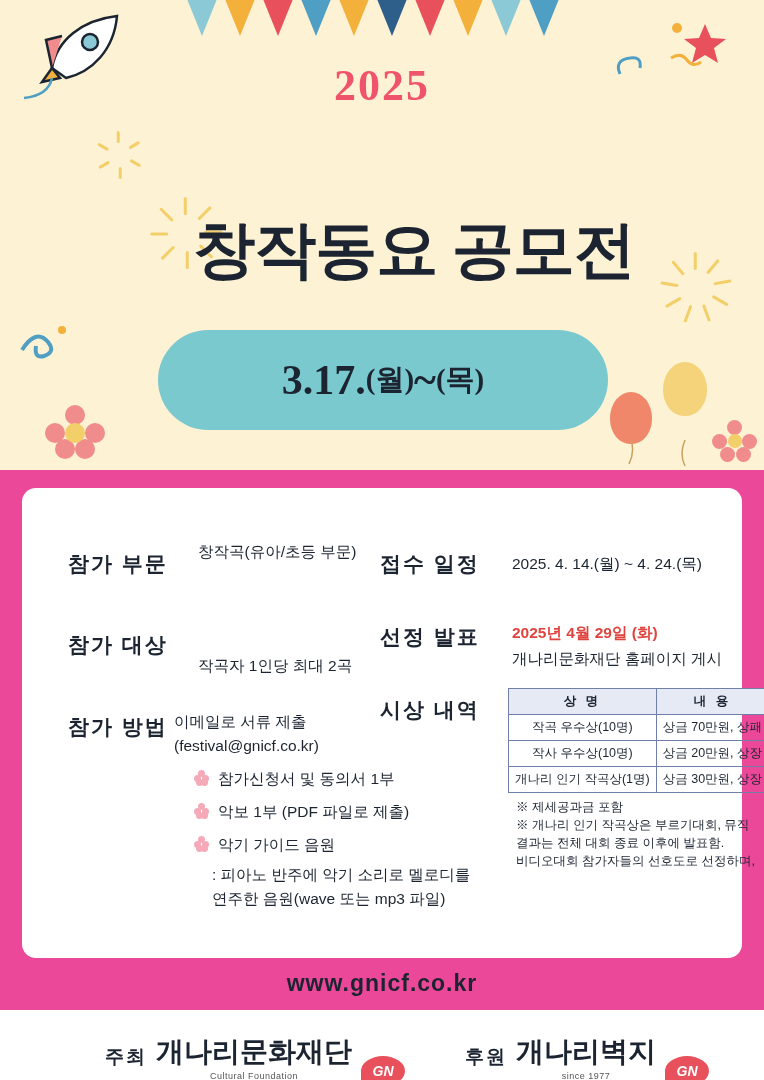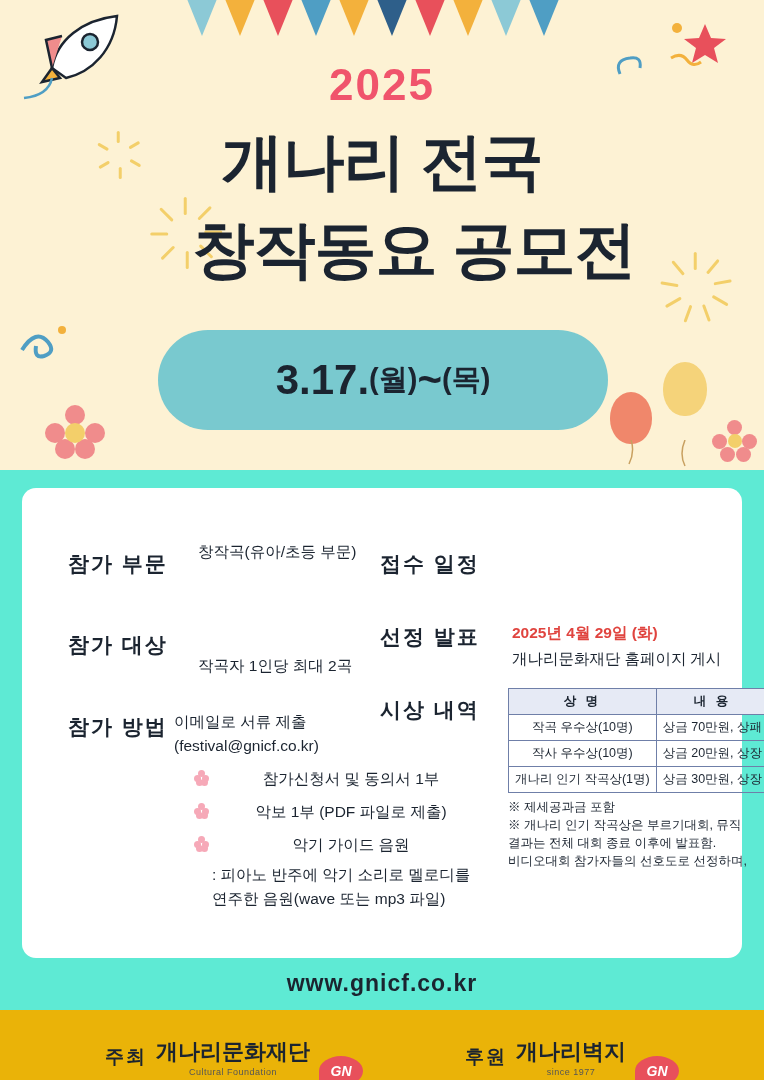--- a/index.html
+++ b/index.html
@@ -10,20 +10,21 @@
     overflow:hidden;
     position:relative;
   }
   .poster{position:relative;width:764px;height:1080px;overflow:hidden;}
 
   
   .top{
     position:absolute;top:0;left:0;width:764px;height:470px;
     background:#fdf2d4;
     overflow:hidden;
+    font-family:Liberation Serif, serif;
   }
   
   .bunting{position:absolute;top:-6px;left:185px;width:400px;height:60px;}
   .flag{position:absolute;width:0;height:0;border-left:17px solid transparent;border-right:17px solid transparent;border-top:42px solid #ccc;}
   
   .rocket{position:absolute;left:22px;top:10px;width:110px;height:90px;}
   
   .burst{position:absolute;}
   .burst span{position:absolute;left:50%;top:50%;width:2.5px;height:18px;border-radius:2px;transform-origin:50% 100%;}
   
@@ -49,21 +50,21 @@
   .datetext .sm{font-size:29px;}
 
   
   .flower{position:absolute;}
   .petal{position:absolute;width:20px;height:20px;border-radius:50%;}
   .balloon{position:absolute;border-radius:50% 50% 48% 48%;}
 
   
   .panel{
     position:absolute;top:470px;left:0;width:764px;height:540px;
-    background:#5eead4;
+    background:#ec4899;
   }
   .card{
     position:absolute;top:18px;left:22px;width:720px;height:470px;
     background:#ffffff;border-radius:14px;
   }
   .lbl{
     position:absolute;font-size:21px;font-weight:bold;color:#1b2430;letter-spacing:2px;
   }
   .val{
     position:absolute;font-size:15.5px;color:#1b2430;line-height:1.5;
@@ -75,34 +76,34 @@
   .flowerdot i{position:absolute;width:7px;height:7px;border-radius:50%;background:#f6a9b8;}
 
   
   table.prize{
     position:absolute;border-collapse:collapse;font-size:12.5px;color:#1b2430;
   }
   table.prize th,table.prize td{
     border:1px solid #6f7fa8;padding:4px 6px;text-align:center;white-space:nowrap;
   }
   table.prize th{background:#e6eaf5;font-weight:bold;letter-spacing:3px;}
-  .notes{position:absolute;font-size:12.5px;color:#1b2430;line-height:1.45;}
+  .notes{position:absolute;font-size:12.5px;color:#1b2430;line-height:1.45;margin-left:8px;}
 
   .site{
     position:absolute;top:500px;left:0;width:764px;text-align:center;
     font-size:23px;font-weight:bold;color:#1b2430;letter-spacing:1px;
   }
 
   
   .footer{
-    position:absolute;top:1010px;left:0;width:764px;height:70px;background:#eab308;
+    position:absolute;top:1010px;left:0;width:764px;height:70px;background:#ffffff;
   }
   .forg{position:absolute;display:flex;align-items:center;gap:9px;}
   .forg .k{font-size:19px;font-weight:bold;color:#1b2430;letter-spacing:2px;}
-  .forg .n{font-size:22px;font-weight:bold;color:#1b2430;}
+  .forg .n{font-size:28px;font-weight:bold;color:#1b2430;}
   .forg .sub{font-size:9px;color:#555;letter-spacing:0.5px;}
   .gnmark{
     width:44px;height:30px;border-radius:50% 50% 50% 10%;
     background:#e8505b;color:#fff;font-size:14px;font-weight:bold;
     display:flex;align-items:center;justify-content:center;font-style:italic;margin-top:28px;
   }
 </style>
 </head>
 <body>
 
@@ -193,21 +194,20 @@
     </div>
 
     <div class="balloon" style="left:610px;top:392px;width:42px;height:52px;background:#f0876b;"></div>
     <div class="balloon" style="left:663px;top:362px;width:44px;height:54px;background:#f5d37a;"></div>
     <svg style="position:absolute;left:605px;top:440px;width:110px;height:40px;" viewBox="0 0 110 40">
       <path d="M26 0 q4 12 -2 24" stroke="#c8a060" stroke-width="1.5" fill="none"></path>
       <path d="M80 0 q-6 14 0 26" stroke="#c8a060" stroke-width="1.5" fill="none"></path>
     </svg>
 
     <div class="year">2025</div>
-    <div class="title1">개나리 전국</div>
     <div class="title2">창작동요 공모전</div>
 
     <div class="datepill"></div>
     <div class="datetext">
       <span>3.17.</span>
         <span class="sm">(월)</span>
         <span> ~ </span>
         <span class="sm">(목)</span>
     </div>
   </div>
@@ -218,21 +218,21 @@
       <div class="lbl" style="left:46px;top:62px;">참가 부문</div>
       <div class="val" style="left:176px;top:52px;width:200px;">창작곡(유아/초등 부문)</div>
 
       <div class="lbl" style="left:46px;top:143px;">참가 대상</div>
       <div class="val" style="left:176px;top:166px;width:220px;">작곡자 1인당 최대 2곡</div>
 
       <div class="lbl" style="left:46px;top:225px;">참가 방법</div>
       <div class="val" style="left:152px;top:222px;width:240px;">이메일로 서류 제출</div>
       <div class="val" style="left:152px;top:246px;width:250px;">(festival@gnicf.co.kr)</div>
 
-      <div class="bullets" style="left:172px;top:278px;width:290px;text-align:center;">
+      <div class="bullets" style="left:172px;top:278px;width:290px;">
         <div>
           <span class="flowerdot">
             <i style="left:4px;top:0;"></i>
               <i style="left:0;top:5px;"></i>
               <i style="left:8px;top:5px;"></i>
               <i style="left:2px;top:9px;"></i>
               <i style="left:7px;top:9px;"></i>
           </span>
           <span>참가신청서 및 동의서 1부</span>
         </div>
@@ -255,24 +255,25 @@
               <i style="left:7px;top:9px;"></i>
           </span>
           <span>악기 가이드 음원</span>
         </div>
       </div>
 
       <div class="val" style="left:190px;top:375px;width:300px;">: 피아노 반주에 악기 소리로 멜로디를</div>
       <div class="val" style="left:190px;top:399px;width:300px;">연주한 음원(wave 또는 mp3 파일)</div>
 
       <div class="lbl" style="left:358px;top:62px;">접수 일정</div>
+      <div class="val" style="left:490px;top:64px;width:230px;">2025. 4. 14.(월) ~ 4. 24.(목)</div>
 
       <div class="lbl" style="left:358px;top:135px;">선정 발표</div>
       <div class="val red" style="left:490px;top:133px;width:230px;">2025년 4월 29일 (화)</div>
-      <div class="val" style="left:490px;top:159px;width:240px;font-family:Liberation Serif, serif;">개나리문화재단 홈페이지 게시</div>
+      <div class="val" style="left:490px;top:159px;width:240px;">개나리문화재단 홈페이지 게시</div>
 
       <div class="lbl" style="left:358px;top:208px;">시상 내역</div>
 
       <table class="prize" style="left:486px;top:200px;">
         <thead>
           <tr>
             <th>상 명</th>
             <th>내 용</th>
           </tr>
         </thead>

